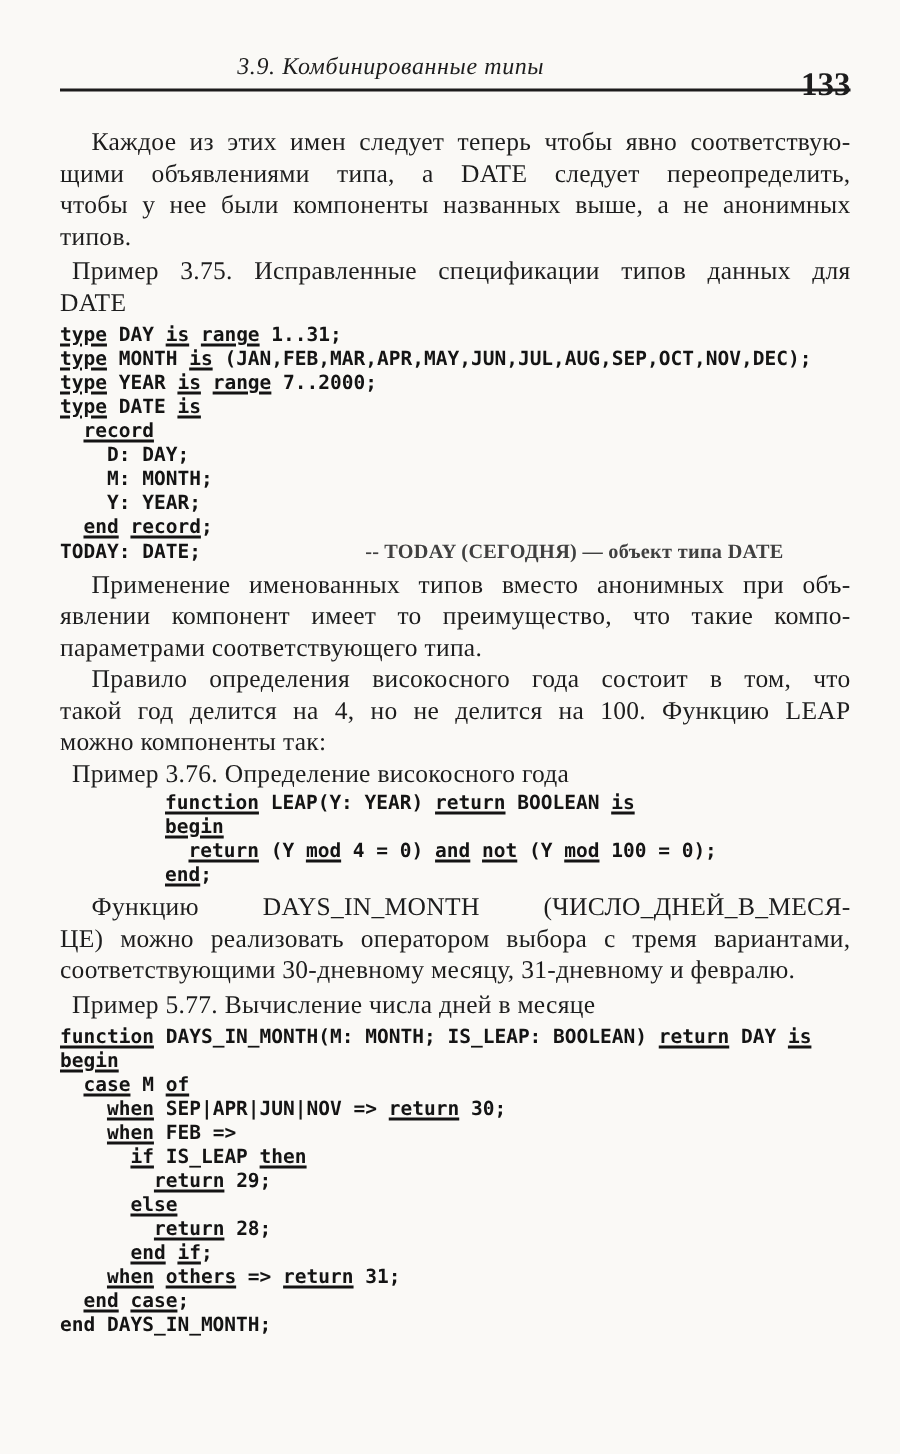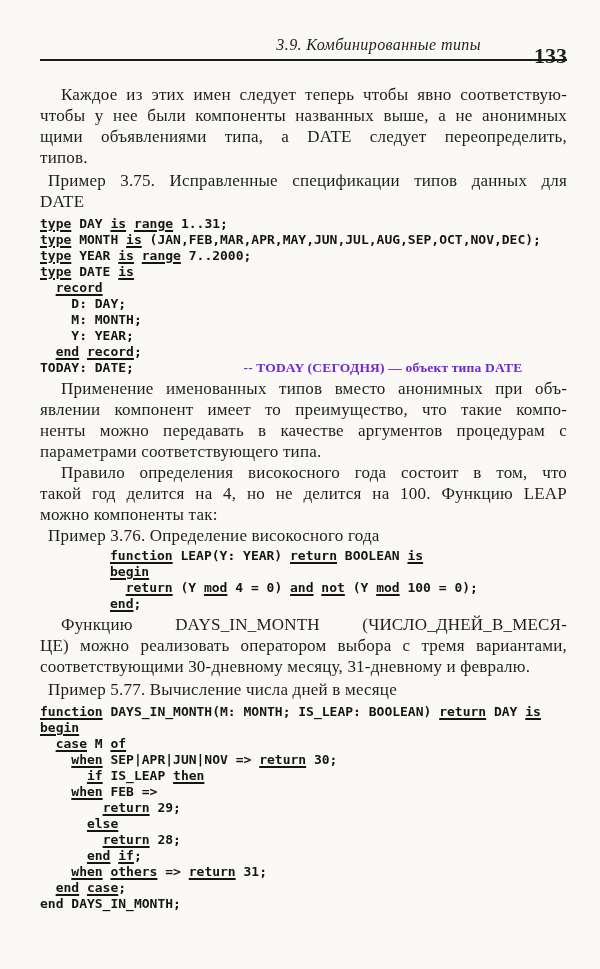--- a/index.html
+++ b/index.html
@@ -5,21 +5,21 @@
   html,body{margin:0;padding:0;}
   body{
     width:600px;height:969px;overflow:hidden;
     background:#faf9f6;color:#1d1d1d;
     font-family:"Liberation Serif", serif;
   }
   .page{padding:34px 33px 0 40px;}
   
   .header{position:relative;line-height:22px;height:22px;}
   .htitle{
-    display:block;text-align:right;padding-right:86px;
+    display:block;text-align:center;padding-right:86px;
     font-style:italic;font-size:16px;letter-spacing:0.4px;
   }
   .hnum{position:absolute;right:0;top:11px;font-weight:bold;font-size:22px;}
   .rule{margin-top:3px;border-top:2px solid #1c1c1c;}
   
   .para,.ex{font-size:17px;line-height:21px;letter-spacing:0.2px;}
   .pline{text-align:justify;text-align-last:justify;white-space:normal;}
   .pline.last{text-align-last:left;}
   .para .pline:first-child{text-indent:21px;}
   .ex .pline:first-child{text-indent:8px;}
@@ -39,38 +39,38 @@
     font-size:13px;line-height:16px;font-weight:bold;color:#141414;
   }
   .cline{white-space:pre;}
   .u{
     text-decoration:underline;
     text-underline-offset:2px;
     text-decoration-thickness:1.5px;
   }
   .c{
     font-family:"Liberation Serif", serif;
-    font-weight:bold;font-size:13.5px;letter-spacing:0.2px;color:#6d28d9;
+    font-weight:bold;font-size:13.5px;letter-spacing:0.2px;color:#404040;
   }
 </style>
 </head>
 <body>
 
 <div class="page">
 
   <div class="header">
     <span class="htitle">3.9. Комбинированные типы</span>
     <span class="hnum">133</span>
   </div>
   <div class="rule"></div>
 
   <div class="para" id="p1">
       <div class="pline">Каждое из этих имен следует теперь чтобы явно соответствую-</div>
+      <div class="pline">щими объявлениями типа, а DATE следует переопределить,</div>
       <div class="pline">чтобы у нее были компоненты названных выше, а не анонимных</div>
-      <div class="pline">щими объявлениями типа, а DATE следует переопределить,</div>
       <div class="pline last">типов.</div>
     </div>
 
   <div class="ex" id="h375">
       <div class="pline">Пример 3.75. Исправленные спецификации типов данных для</div>
       <div class="pline last">DATE</div>
     </div>
 
   <div class="code" id="code1">
       <div class="cline"><span class="u">type</span><span> DAY </span><span class="u">is</span><span> </span><span class="u">range</span><span> 1..31;</span></div>
@@ -81,21 +81,20 @@
       <div class="cline"><span>    D: DAY;</span></div>
       <div class="cline"><span>    M: MONTH;</span></div>
       <div class="cline"><span>    Y: YEAR;</span></div>
       <div class="cline"><span>  </span><span class="u">end</span><span> </span><span class="u">record</span><span>;</span></div>
       <div class="cline"><span>TODAY: DATE;</span><span>              </span><span class="c">-- TODAY (СЕГОДНЯ) — объект типа DATE</span></div>
     </div>
 
   <div class="para" id="p2">
       <div class="pline">Применение именованных типов вместо анонимных при объ-</div>
       <div class="pline">явлении компонент имеет то преимущество, что такие компо-</div>
-      <div class="pline">ненты можно передавать в качестве аргументов процедурам с</div>
       <div class="pline last">параметрами соответствующего типа.</div>
     </div>
 
   <div class="para" id="p3">
       <div class="pline">Правило определения високосного года состоит в том, что</div>
       <div class="pline">такой год делится на 4, но не делится на 100. Функцию LEAP</div>
       <div class="pline last">можно компоненты так:</div>
     </div>
 
   <div class="ex" id="h376">
@@ -117,22 +116,22 @@
 
   <div class="ex" id="h377">
       <div class="pline last">Пример 5.77. Вычисление числа дней в месяце</div>
     </div>
 
   <div class="code" id="code3">
       <div class="cline"><span class="u">function</span><span> DAYS_IN_MONTH(M: MONTH; IS_LEAP: BOOLEAN) </span><span class="u">return</span><span> DAY </span><span class="u">is</span></div>
       <div class="cline"><span class="u">begin</span></div>
       <div class="cline"><span>  </span><span class="u">case</span><span> M </span><span class="u">of</span></div>
       <div class="cline"><span>    </span><span class="u">when</span><span> SEP|APR|JUN|NOV =&gt; </span><span class="u">return</span><span> 30;</span></div>
+      <div class="cline"><span>    </span><span class="u">when</span><span> FEB =&gt;</span></div>
       <div class="cline"><span>      </span><span class="u">if</span><span> IS_LEAP </span><span class="u">then</span></div>
-      <div class="cline"><span>    </span><span class="u">when</span><span> FEB =&gt;</span></div>
       <div class="cline"><span>        </span><span class="u">return</span><span> 29;</span></div>
       <div class="cline"><span>      </span><span class="u">else</span></div>
       <div class="cline"><span>        </span><span class="u">return</span><span> 28;</span></div>
       <div class="cline"><span>      </span><span class="u">end</span><span> </span><span class="u">if</span><span>;</span></div>
       <div class="cline"><span>    </span><span class="u">when</span><span> </span><span class="u">others</span><span> =&gt; </span><span class="u">return</span><span> 31;</span></div>
       <div class="cline"><span>  </span><span class="u">end</span><span> </span><span class="u">case</span><span>;</span></div>
       <div class="cline"><span>end DAYS_IN_MONTH;</span></div>
     </div>
 
 </div>

